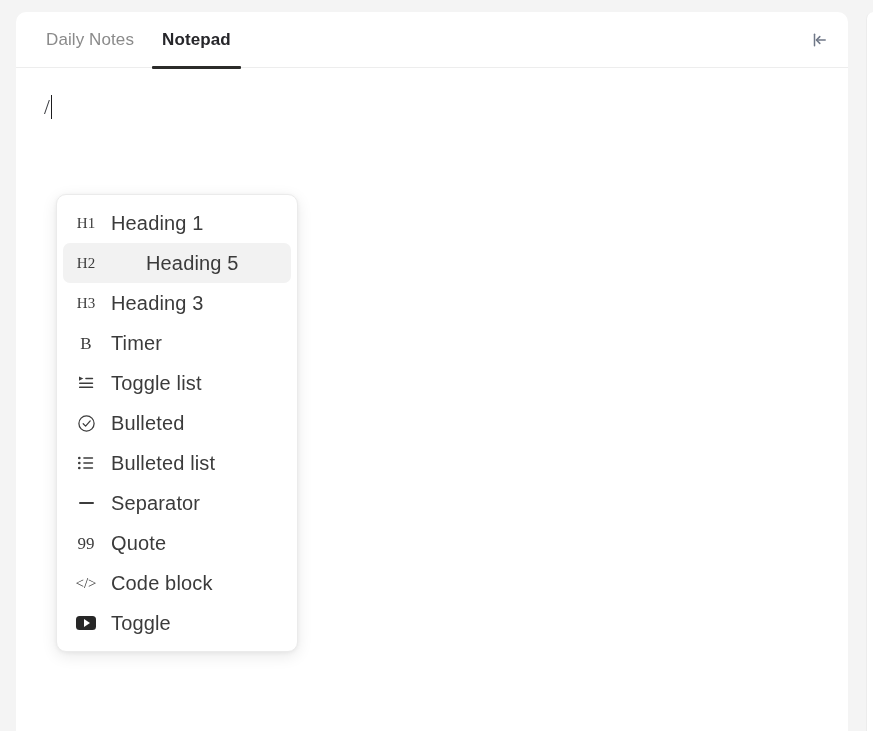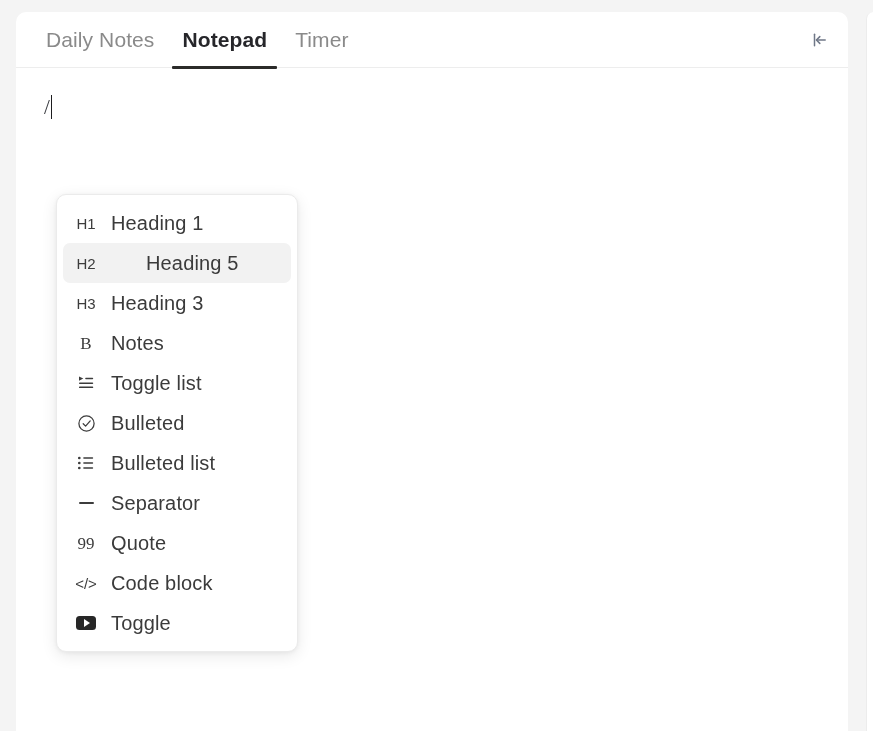--- a/index.html
+++ b/index.html
@@ -52,21 +52,21 @@
     padding-left: 20px;
     box-sizing: border-box;
   }
   .tab {
     position: relative;
     height: 56px;
     display: flex;
     align-items: center;
     padding: 0 10px;
     margin-right: 8px;
-    font-size: 21px;
+    font-size: 17px;
     color: #8a8a8a;
     letter-spacing: .1px;
     cursor: pointer;
     user-select: none;
   }
   .tab.active {
     color: #26262a;
     font-weight: 700;
     justify-content: center;
   }
@@ -159,21 +159,21 @@
     font-size: 15px;
   }
   .menu-icon svg { display: block; }
   .menu-label {
     margin-left: 12px;
     font-size: 20px;
     color: #3b3b3b;
     letter-spacing: .15px;
   }
   .icon-text {
-    font-family: Liberation Sans, sans-serif;
+    font-family: Liberation Serif, serif;
     font-size: 15px;
     color: #3c3c3c;
     line-height: 1;
   }
   .icon-serif {
     font-family: "Liberation Serif", serif;
     font-size: 17px;
     color: #3c3c3c;
     line-height: 1;
   }
@@ -211,23 +211,20 @@
   <div id="tab-bar">
 
     <div class="tab">
       <span>Daily Notes</span>
     </div>
 
     <div class="tab active">
       <span>Notepad</span>
     </div>
 
-    <div class="tab">
-      <span>Timer</span>
-    </div>
 
     <div id="collapse-button">
       <svg width="20" height="20" viewBox="0 0 20 20" fill="none" stroke="#6f7787" stroke-width="1.5" stroke-linecap="round" stroke-linejoin="round">
         <path d="M5.5 4.2 V15.8"></path>
         <path d="M16.2 10 H7.6"></path>
         <path d="M10.8 6.6 L7.4 10 L10.8 13.4"></path>
       </svg>
     </div>
 
   </div>
@@ -259,21 +256,21 @@
         <span class="menu-icon">
           <span class="icon-text">H3</span>
         </span>
         <span class="menu-label">Heading 3</span>
       </div>
 
       <div class="menu-item">
         <span class="menu-icon">
           <span class="icon-serif">B</span>
         </span>
-        <span class="menu-label">Notes</span>
+        <span class="menu-label">Timer</span>
       </div>
 
       <div class="menu-item">
         <span class="menu-icon">
           <svg width="18" height="18" viewBox="0 0 18 18">
             <path d="M2 2.4 L6.3 4.6 L2 6.8 Z" fill="#3c3c3c"></path>
             <rect x="8.2" y="3.7" width="8" height="1.5" rx=".7" fill="#3c3c3c"></rect>
             <rect x="2" y="8.4" width="14.2" height="1.5" rx=".7" fill="#3c3c3c"></rect>
             <rect x="2" y="12.6" width="14.2" height="1.5" rx=".7" fill="#3c3c3c"></rect>
           </svg>

